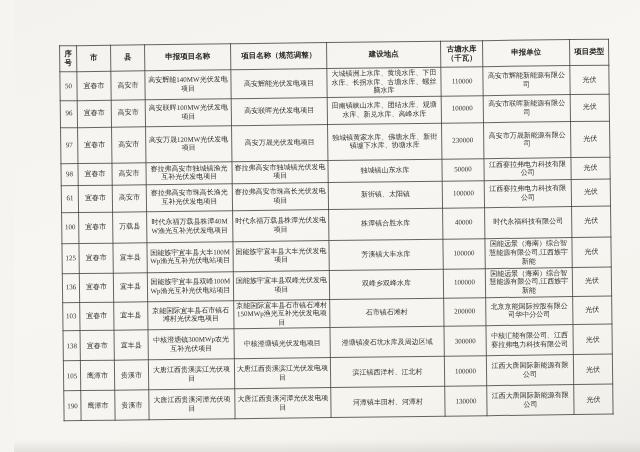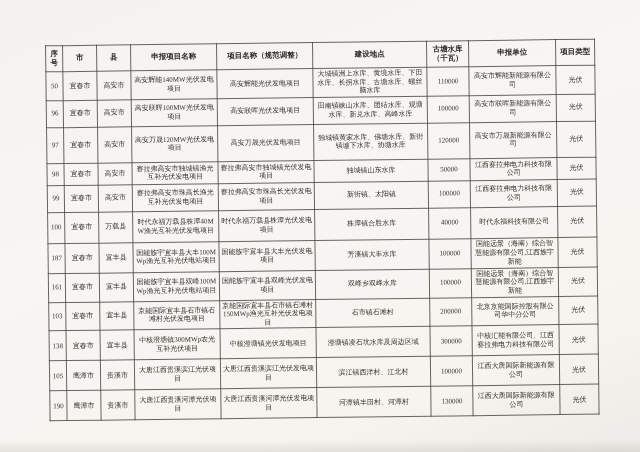--- a/index.html
+++ b/index.html
@@ -10,20 +10,21 @@
     width: 640px;
     height: 452px;
     overflow: hidden;
     font-family: "Liberation Serif", "DejaVu Serif", serif;
     background: #f6f4f0;
   }
   .page {
     position: absolute;
     inset: 0;
     background: linear-gradient(160deg, #f4f2ee 0%, #f8f6f3 40%, #f6f4ef 80%, #edebe7 100%);
+    margin-left: 14px;
   }
   .page::after {
     content: "";
     position: absolute;
     left: 0; right: 0; bottom: 0;
     height: 12px;
     background: linear-gradient(180deg, rgba(60,55,50,0) 0%, rgba(60,55,50,0.10) 100%);
     pointer-events: none;
   }
   .scan {
@@ -119,37 +120,37 @@
             <td>高安市联晖新能源有限公司</td>
             <td>光伏</td>
           </tr>
           <tr style="height: 36px;">
             <td>97</td>
             <td>宜春市</td>
             <td>高安市</td>
             <td>高安万晟120MW光伏发电项目</td>
             <td>高安万晟光伏发电项目</td>
             <td>独城镇黄家水库、佛塘水库、新街镇墟下水库、协塘水库</td>
-            <td>120000</td>
+            <td>230000</td>
             <td>高安市万晟新能源有限公司</td>
             <td>光伏</td>
           </tr>
           <tr style="height: 22px;">
             <td>98</td>
             <td>宜春市</td>
             <td>高安市</td>
             <td>赛拉弗高安市独城镇渔光互补光伏发电项目</td>
             <td>赛拉弗高安市独城镇光伏发电项目</td>
             <td>独城镇山东水库</td>
             <td>50000</td>
             <td>江西赛拉弗电力科技有限公司</td>
             <td>光伏</td>
           </tr>
           <tr style="height: 27px;">
-            <td>99</td>
+            <td>61</td>
             <td>宜春市</td>
             <td>高安市</td>
             <td>赛拉弗高安市珠高长渔光互补光伏发电项目</td>
             <td>赛拉弗高安市珠高长光伏发电项目</td>
             <td>新街镇、太阳镇</td>
             <td>100000</td>
             <td>江西赛拉弗电力科技有限公司</td>
             <td>光伏</td>
           </tr>
           <tr style="height: 31px;">
@@ -157,32 +158,32 @@
             <td>宜春市</td>
             <td>万载县</td>
             <td>时代永福万载县株潭40MW渔光互补光伏发电项目</td>
             <td>时代永福万载县株潭光伏发电项目</td>
             <td>株潭镇合胜水库</td>
             <td>40000</td>
             <td>时代永福科技有限公司</td>
             <td>光伏</td>
           </tr>
           <tr style="height: 30px;">
-            <td>187</td>
+            <td>125</td>
             <td>宜春市</td>
             <td>宜丰县</td>
             <td>国能族宇宜丰县大丰100MWp渔光互补光伏电站项目</td>
             <td>国能族宇宜丰县大丰光伏发电项目</td>
             <td>芳溪镇大丰水库</td>
             <td>100000</td>
             <td>国能远景（海南）综合智慧能源有限公司,江西族宇新能</td>
             <td>光伏</td>
           </tr>
           <tr style="height: 28px;">
-            <td>161</td>
+            <td>136</td>
             <td>宜春市</td>
             <td>宜丰县</td>
             <td>国能族宇宜丰县双峰100MWp渔光互补光伏电站项目</td>
             <td>国能族宇宜丰县双峰光伏发电项目</td>
             <td>双峰乡双峰水库</td>
             <td>100000</td>
             <td>国能远景（海南）综合智慧能源有限公司,江西族宇新能</td>
             <td>光伏</td>
           </tr>
           <tr style="height: 26px;">

